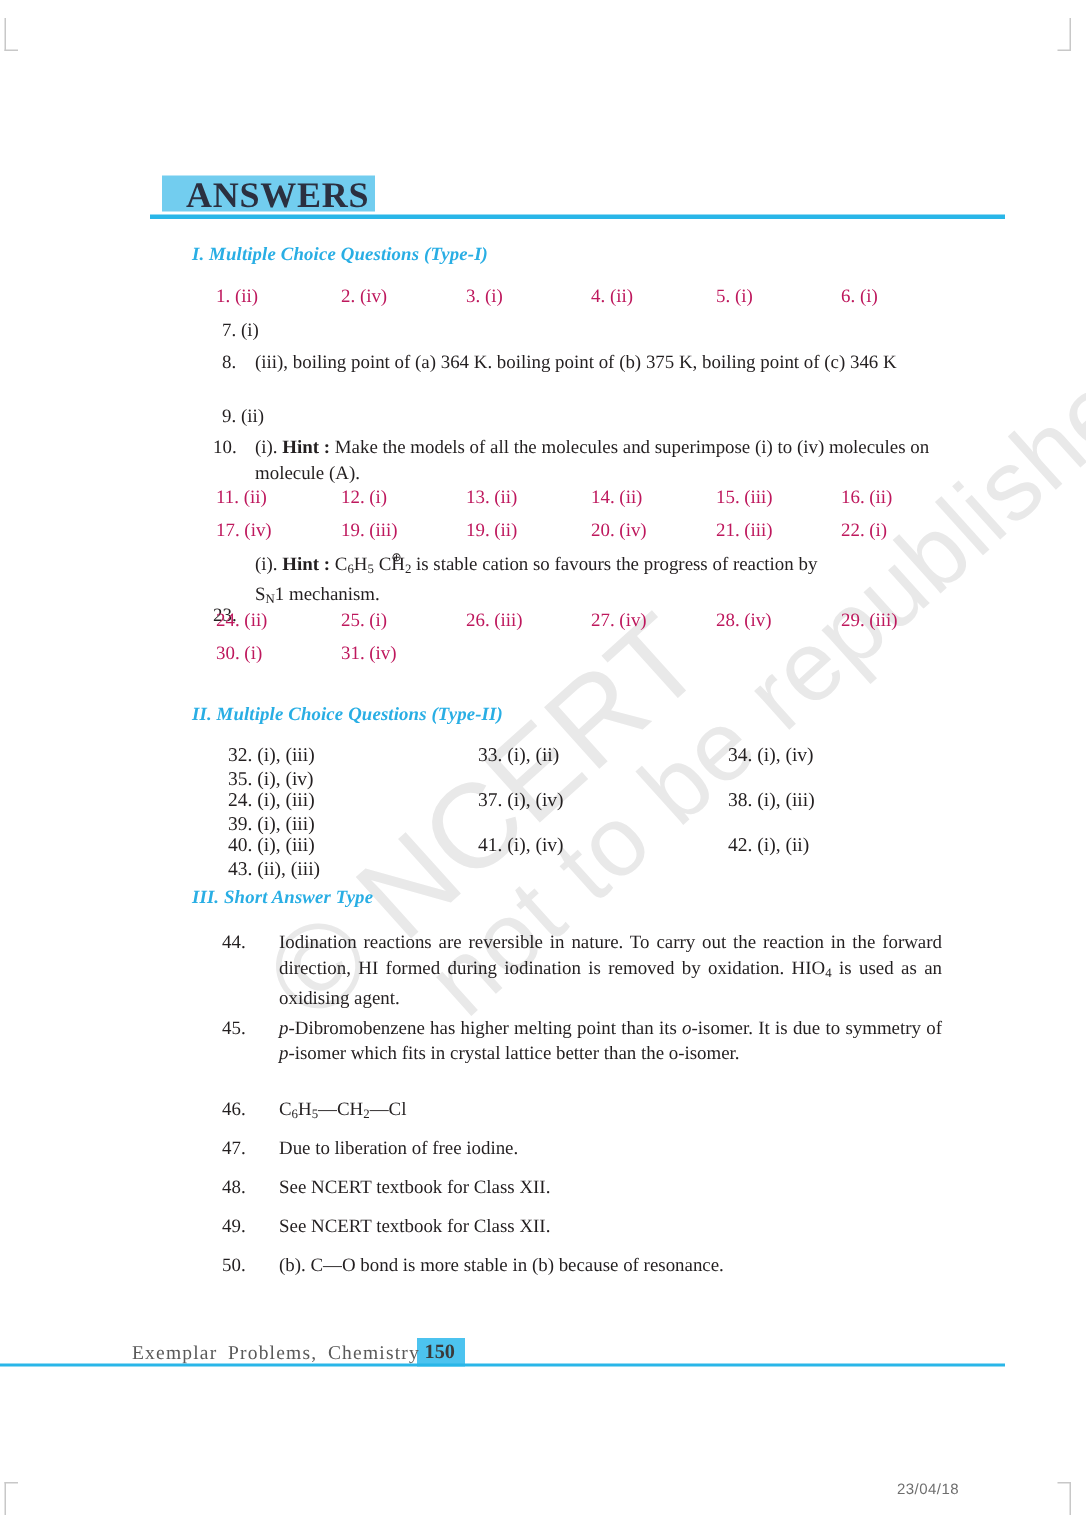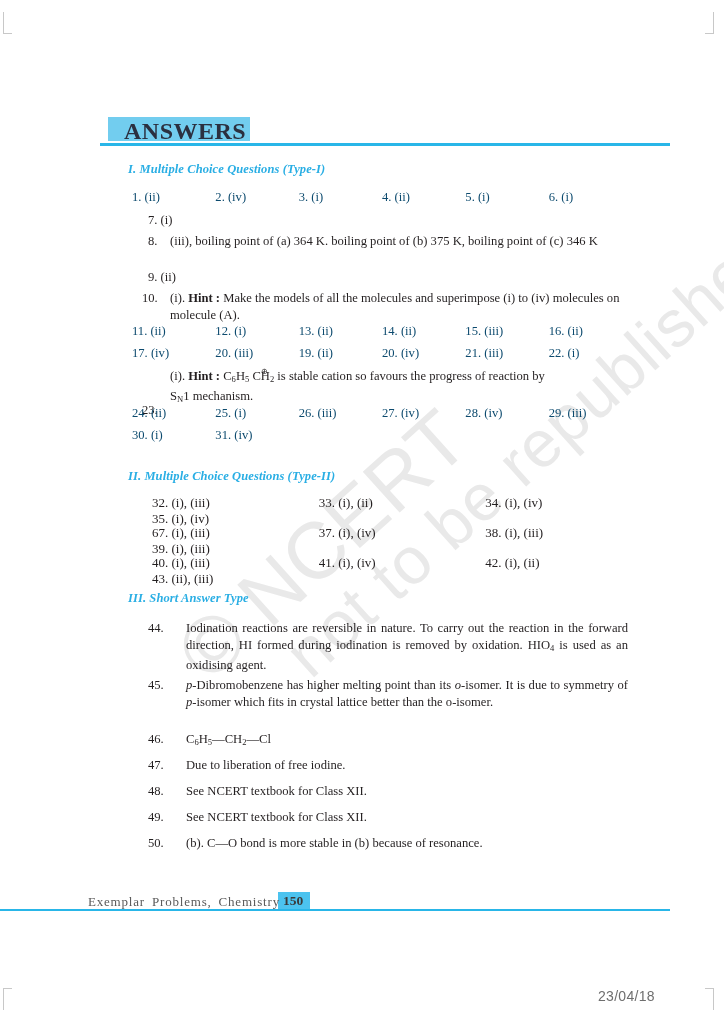--- a/index.html
+++ b/index.html
@@ -114,26 +114,26 @@
   .txt {
     position: absolute;
     font-size: 12.6px;
     line-height: 16px;
     color: #231f20;
   }
 
   
   .grid6 {
     position: absolute;
-    left: 132px;
+    left: 144px;
     width: 500px;
     display: grid;
     grid-template-columns: repeat(6, 1fr);
     font-size: 12.6px;
-    color: #0c4a6e;
+    color: #be185d;
   }
   
   .grid4 {
     position: absolute;
     left: 152px;
     width: 500px;
     display: grid;
     grid-template-columns: repeat(3, 1fr);
     font-size: 13px;
     color: #231f20;
@@ -207,21 +207,21 @@
     font-size: 13.5px;
     font-weight: bold;
     color: #3a3a3a;
   }
 
   .datestamp {
     position: absolute;
     left: 598px;
     top: 988px;
     font-family: "Liberation Sans", sans-serif;
-    font-size: 14px;
+    font-size: 10px;
     color: #6e6e6e;
     letter-spacing: 0.3px;
   }
 </style>
 </head>
 <body>
 
 <div class="watermark">
   <div class="wm-text wm-c">© NCERT</div>
   <div class="wm-text wm-b">not to be republished</div>
@@ -275,21 +275,21 @@
     <span>11. (ii)</span>
     <span>12. (i)</span>
     <span>13. (ii)</span>
     <span>14. (ii)</span>
     <span>15. (iii)</span>
     <span>16. (ii)</span>
   </div>
 
   <div class="grid6" style="top:346px;">
     <span>17. (iv)</span>
-    <span>20. (iii)</span>
+    <span>19. (iii)</span>
     <span>19. (ii)</span>
     <span>20. (iv)</span>
     <span>21. (iii)</span>
     <span>22. (i)</span>
   </div>
 
   <div class="q-row" style="left:142px; top:368px; width:500px;">
     <span class="q-num" style="width:28px; flex:0 0 28px;margin-top:34px;">23.</span>
     <span class="q-body"><span>(i). </span><b class="hint">Hint :</b><span> <span>C</span><sub>6</sub><span>H</span><sub>5</sub> <span>CH</span><span class="charge"><span>⊕</span></span><sub>2</sub></span><span> is stable cation so favours the progress of reaction by</span><br><span><span>S</span><sub>N</sub><span>1 mechanism.</span></span></span>
   </div>
@@ -310,21 +310,21 @@
 
   <div class="section-heading" style="left:128px; top:469px;">II. Multiple Choice Questions (Type-II)</div>
 
   <div class="grid4" style="top:495px;">
     <span>32. (i), (iii)</span>
     <span>33. (i), (ii)</span>
     <span>34. (i), (iv)</span>
     <span>35. (i), (iv)</span>
   </div>
   <div class="grid4" style="top:525px;">
-    <span>67. (i), (iii)</span>
+    <span>24. (i), (iii)</span>
     <span>37. (i), (iv)</span>
     <span>38. (i), (iii)</span>
     <span>39. (i), (iii)</span>
   </div>
   <div class="grid4" style="top:555px;">
     <span>40. (i), (iii)</span>
     <span>41. (i), (iv)</span>
     <span>42. (i), (ii)</span>
     <span>43. (ii), (iii)</span>
   </div>

